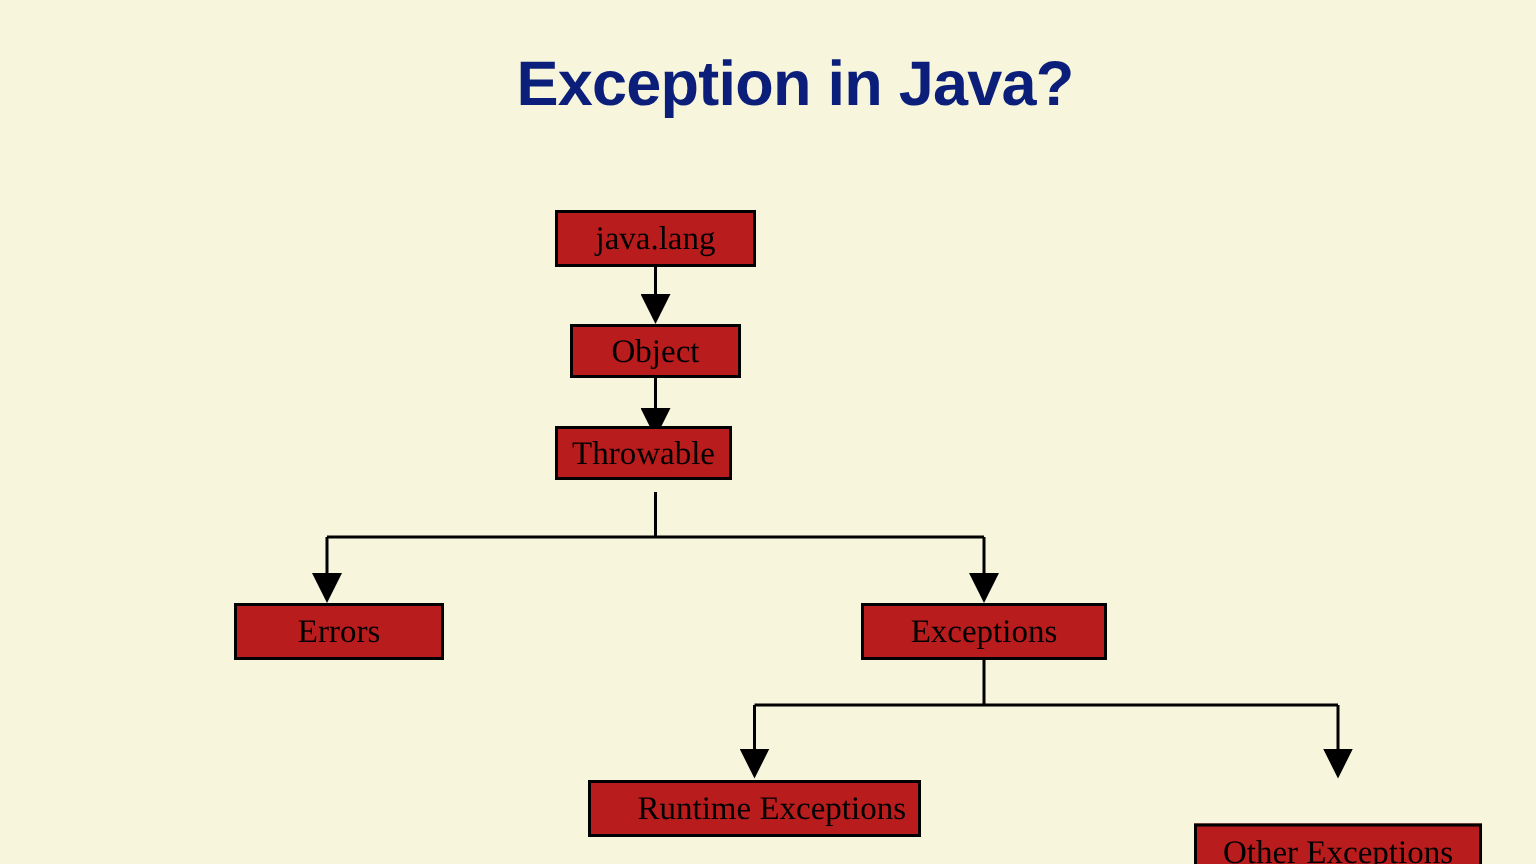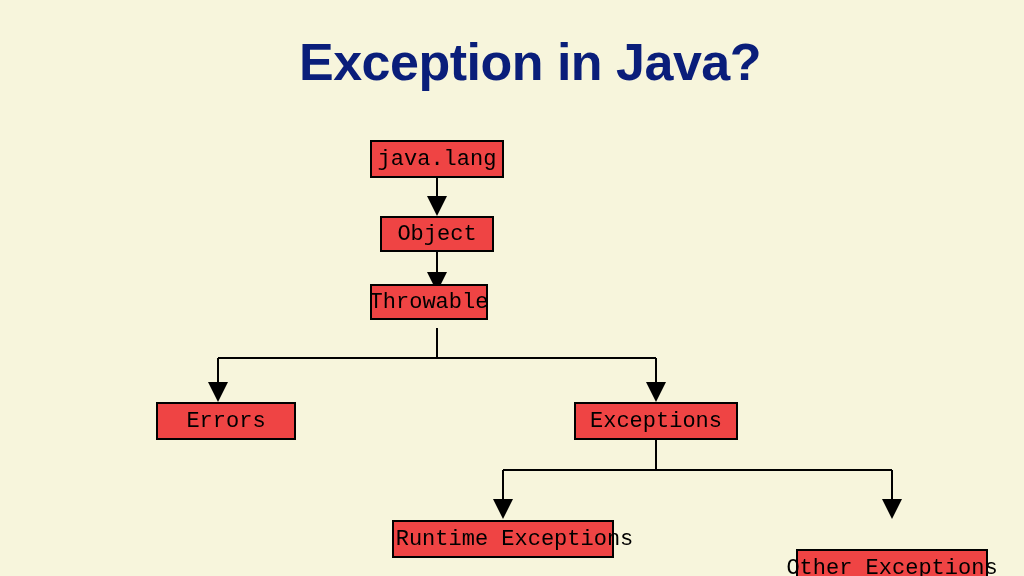--- a/index.html
+++ b/index.html
@@ -6,47 +6,46 @@
     body {
       width: 1024px;
       height: 576px;
       background: #f7f5dc;
       font-family: Georgia, 'Times New Roman', serif;
       position: relative;
       overflow: hidden;
     }
     .title {
       text-align: center;
-      font-size: 52px;
+      font-size: 42px;
       font-weight: 900;
       color: #0a1e7a;
       padding-top: 32px;
       font-family: Arial, sans-serif;
       letter-spacing: -0.5px;
       margin-left: 36px;
     }
     .diagram {
       position: absolute;
       top: 0;
       left: 0;
       width: 1024px;
       height: 576px;
     }
     .box {
       position: absolute;
-      background: #ef4444;
+      background: #b91c1c;
       border: 2px solid #000;
       font-size: 22px;
       color: #000;
       display: flex;
       align-items: center;
       justify-content: center;
       padding: 4px 14px;
       white-space: nowrap;
-      font-family: Liberation Mono, monospace;
     }
     svg {
       position: absolute;
       top: 0;
       left: 0;
       width: 1024px;
       height: 576px;
       pointer-events: none;
     }
     line { stroke: #000; stroke-width: 2; }

